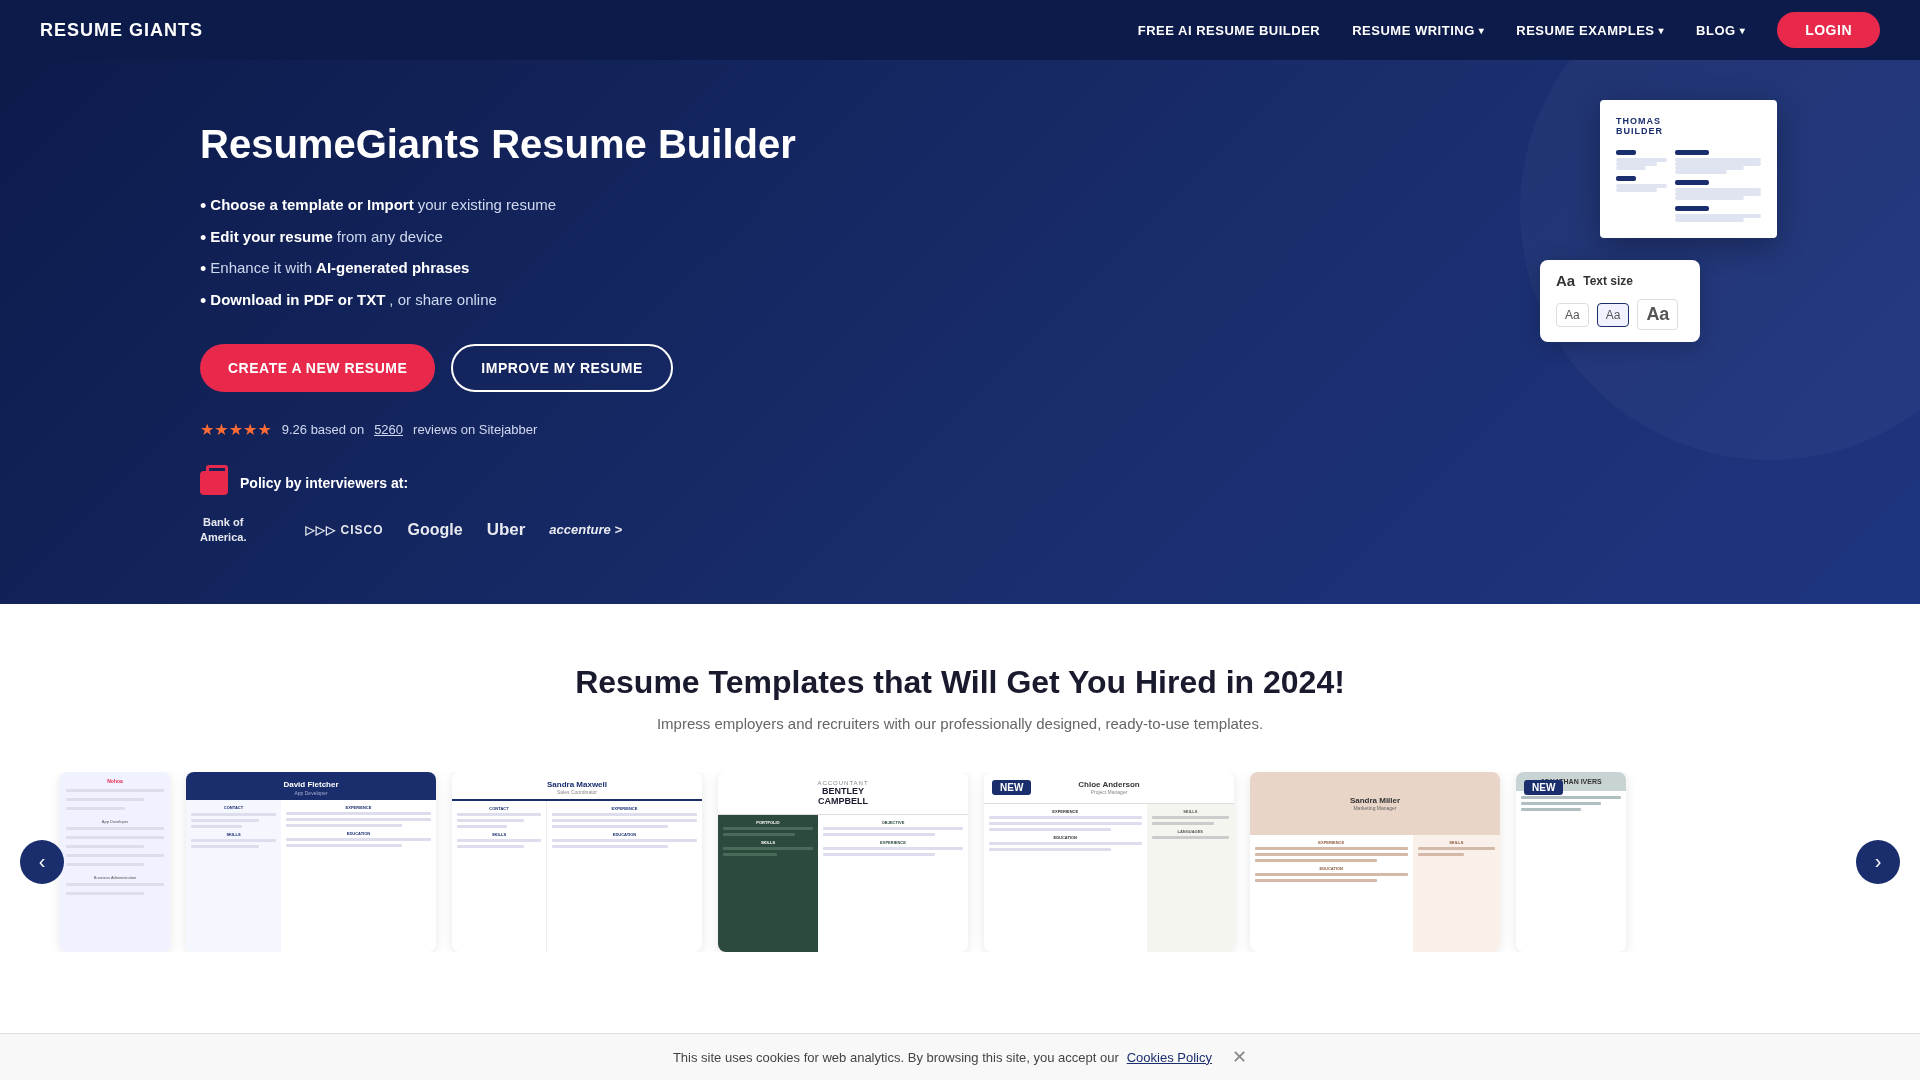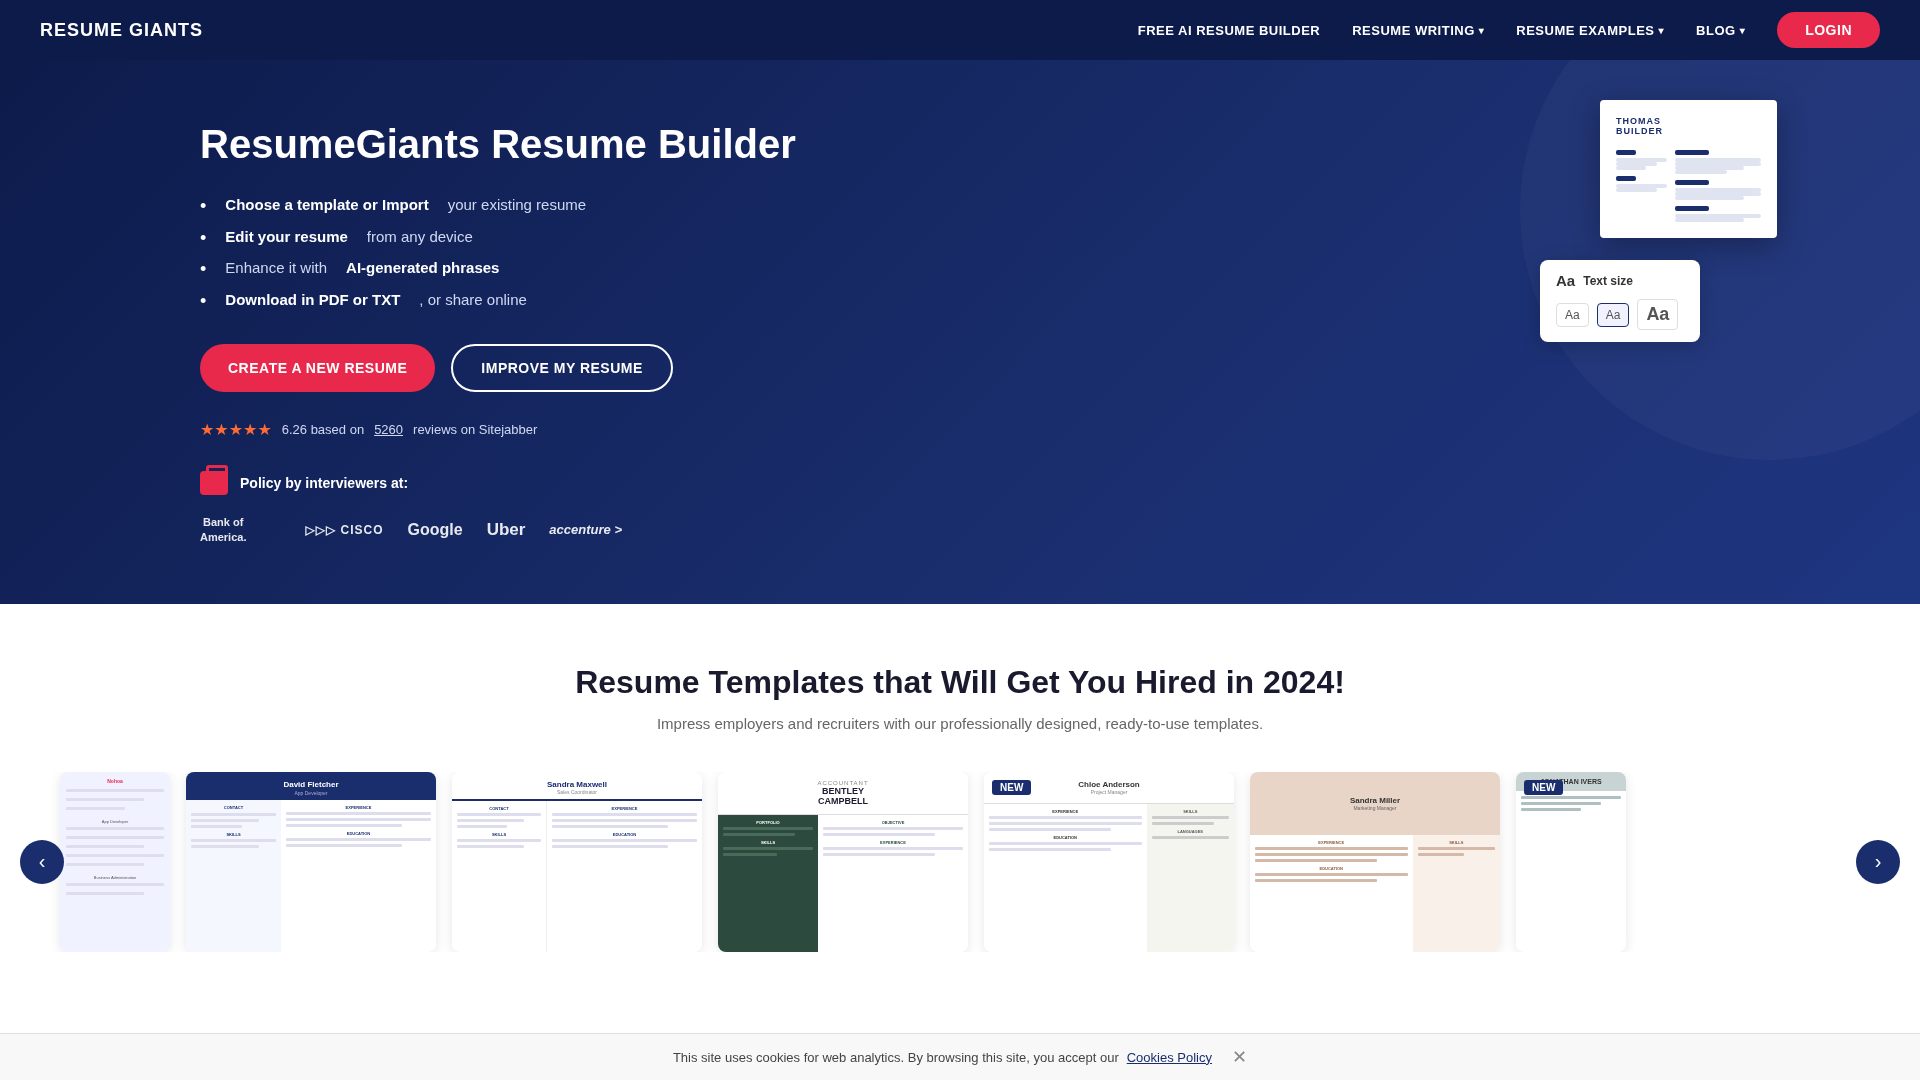--- a/index.html
+++ b/index.html
@@ -76,21 +76,21 @@
     }
     .hero-bullets {
       list-style: none;
       margin-bottom: 32px;
     }
     .hero-bullets li {
       font-size: 15px;
       margin-bottom: 10px;
       display: flex;
       align-items: flex-start;
-      gap: 19px;
+      gap: 4px;
       color: #d0d8f0;
     }
     .hero-bullets li::before {
       content: '•';
       color: #fff;
       font-size: 18px;
       line-height: 1.2;
     }
     .hero-bullets li strong {
       color: #fff;
@@ -424,21 +424,21 @@
         <strong>Download in PDF or TXT</strong>
           <span>, or share online</span>
       </li>
     </ul>
     <div class="hero-buttons">
       <button class="btn-create">CREATE A NEW RESUME</button>
       <button class="btn-improve">IMPROVE MY RESUME</button>
     </div>
     <div class="rating-row">
       <span class="stars">★★★★★</span>
-      <span>6.26 based on</span>
+      <span>9.26 based on</span>
       <span class="rating-link">5260</span>
       <span> reviews on Sitejabber</span>
     </div>
     <div class="loved-row">
       <span class="briefcase-icon"></span>
       <span>Policy by interviewers at:</span>
     </div>
     <div class="company-logos">
       <span class="company-logo bofa">Bank of<br>America.</span>
       <span class="company-logo cisco">▷▷▷ CISCO</span>

